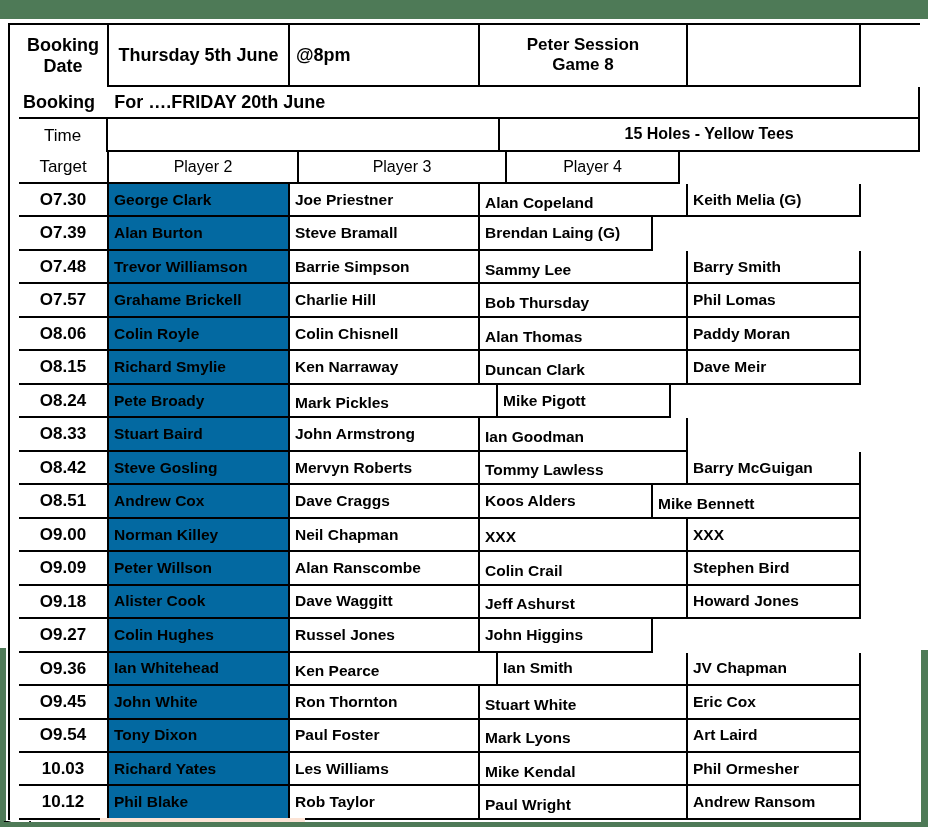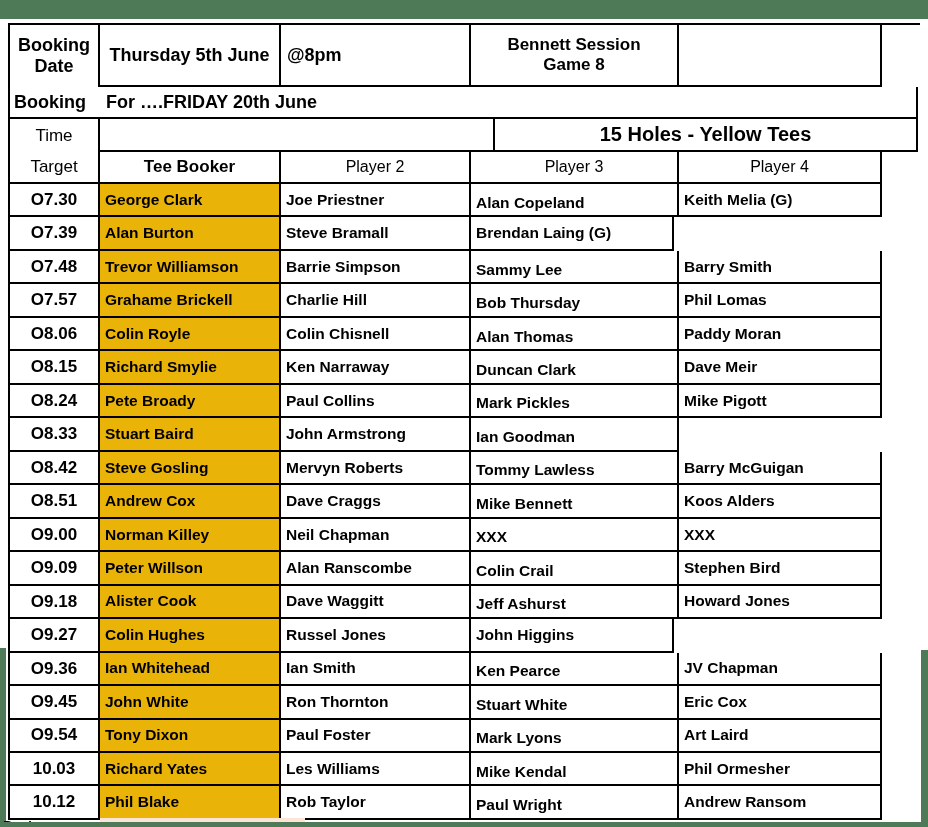--- a/index.html
+++ b/index.html
@@ -12,55 +12,55 @@
   .bar-top{left:0;top:0;width:928px;height:19px;}
   .bar-left{left:0;top:648px;width:6px;height:179px;}
   .bar-right{left:921px;top:650px;width:7px;height:177px;}
   .bar-bottom{left:0;top:822px;width:928px;height:5px;}
 
   
   .sheet{
     position:absolute;left:8px;top:23px;width:912px;
     border-top:2px solid #000;border-left:2px solid #000;box-sizing:border-box;
   }
-  .row{display:flex;}
+  .row{display:flex;padding-left:9px;}
   .cell{
     box-sizing:border-box;border-right:2px solid #000;border-bottom:2px solid #000;
     display:flex;align-items:center;justify-content:center;overflow:hidden;
     line-height:1.15;
   }
   .no-bb{border-bottom:none;}
   .no-br{border-right:none;}
   .left{justify-content:flex-start;text-align:left;}
   .bold{font-weight:bold;}
   
   .c1{width:90px;}
   .c2{width:181px;}
   .c3{width:190px;}
   .c4{width:208px;}
-  .c5{width:203px;}
+  .c5{width:173px;}
   .c23{width:395px;}
   .c45{width:423px;}
   .c2345{width:818px;}
 
   .r1{height:62px;}
   .r2{height:32px;}
   .r3{height:33px;}
   .r4{height:32px;}
   .drow{height:33.47px;}
 
   .h-big{font-size:18px;font-weight:bold;}
   .h-mid{font-size:17px;font-weight:bold;text-align:center;}
   .h-reg{font-size:17px;}
   .h-player{font-size:16px;}
   .pad{padding-left:6px;}
 
   .time-cell{font-size:17px;font-weight:bold;}
   .name-cell{font-size:15.5px;font-weight:bold;padding-left:5px;justify-content:flex-start;}
-  .booker-cell{background:#eab308;}
+  .booker-cell{background:#0369a1;}
   .p3-cell{align-items:flex-end;padding-bottom:4px;}
 
   
   .under-peach{position:absolute;left:100px;top:818px;width:205px;height:4px;background:#fce4d6;}
   .under-frag{
     position:absolute;left:3px;top:818px;width:90px;height:4px;overflow:hidden;
     font-size:13px;font-weight:bold;
   }
 </style>
 </head>
@@ -72,41 +72,40 @@
 <div class="bar bar-bottom"></div>
 
 <div class="sheet">
 
   <div class="row r1">
     <div class="cell c1 h-big no-bb" style="text-align:center;">Booking Date</div>
     <div class="cell c2 h-big">Thursday 5th June</div>
     <div class="cell c3 h-big left pad">@8pm</div>
     <div class="cell c4 h-mid">
       <div>
-        <div>Bennett Session</div>
+        <div>Peter Session</div>
         <div>Game 8</div>
       </div>
     </div>
     <div class="cell c5"></div>
   </div>
 
   <div class="row r2">
     <div class="cell c1 h-big left no-br" style="padding-left:4px;">Booking</div>
     <div class="cell c2345 h-big left pad">For ….FRIDAY 20th June</div>
   </div>
 
   <div class="row r3">
     <div class="cell c1 h-reg no-bb">Time</div>
     <div class="cell c23"></div>
-    <div class="cell c45 bold" style="font-size:20px;">15 Holes - Yellow Tees</div>
+    <div class="cell c45 bold" style="font-size:16px;">15 Holes - Yellow Tees</div>
   </div>
 
   <div class="row r4">
     <div class="cell c1 h-reg">Target</div>
-    <div class="cell c2 h-mid">Tee Booker</div>
     <div class="cell c3 h-player">Player 2</div>
     <div class="cell c4 h-player">Player 3</div>
     <div class="cell c5 h-player">Player 4</div>
   </div>
 
   <div id="rows-container">
   <div class="row drow">
     <div class="cell c1 time-cell">O7.30</div>
     <div class="cell c2 name-cell booker-cell">George Clark</div>
     <div class="cell c3 name-cell">Joe Priestner</div>
@@ -149,21 +148,20 @@
     <div class="cell c1 time-cell">O8.15</div>
     <div class="cell c2 name-cell booker-cell">Richard Smylie</div>
     <div class="cell c3 name-cell">Ken Narraway</div>
     <div class="cell c4 name-cell p3-cell">Duncan Clark</div>
     <div class="cell c5 name-cell">Dave Meir</div>
   </div>
 
   <div class="row drow">
     <div class="cell c1 time-cell">O8.24</div>
     <div class="cell c2 name-cell booker-cell">Pete Broady</div>
-    <div class="cell c3 name-cell">Paul Collins</div>
     <div class="cell c4 name-cell p3-cell">Mark Pickles</div>
     <div class="cell c5 name-cell">Mike Pigott</div>
   </div>
 
   <div class="row drow">
     <div class="cell c1 time-cell">O8.33</div>
     <div class="cell c2 name-cell booker-cell">Stuart Baird</div>
     <div class="cell c3 name-cell">John Armstrong</div>
     <div class="cell c4 name-cell p3-cell">Ian Goodman</div>
   </div>
@@ -173,22 +171,22 @@
     <div class="cell c2 name-cell booker-cell">Steve Gosling</div>
     <div class="cell c3 name-cell">Mervyn Roberts</div>
     <div class="cell c4 name-cell p3-cell">Tommy Lawless</div>
     <div class="cell c5 name-cell">Barry McGuigan</div>
   </div>
 
   <div class="row drow">
     <div class="cell c1 time-cell">O8.51</div>
     <div class="cell c2 name-cell booker-cell">Andrew Cox</div>
     <div class="cell c3 name-cell">Dave Craggs</div>
+    <div class="cell c5 name-cell">Koos Alders</div>
     <div class="cell c4 name-cell p3-cell">Mike Bennett</div>
-    <div class="cell c5 name-cell">Koos Alders</div>
   </div>
 
   <div class="row drow">
     <div class="cell c1 time-cell">O9.00</div>
     <div class="cell c2 name-cell booker-cell">Norman Killey</div>
     <div class="cell c3 name-cell">Neil Chapman</div>
     <div class="cell c4 name-cell p3-cell">XXX</div>
     <div class="cell c5 name-cell">XXX</div>
   </div>
 
@@ -211,22 +209,22 @@
   <div class="row drow">
     <div class="cell c1 time-cell">O9.27</div>
     <div class="cell c2 name-cell booker-cell">Colin Hughes</div>
     <div class="cell c3 name-cell">Russel Jones</div>
     <div class="cell c5 name-cell">John Higgins</div>
   </div>
 
   <div class="row drow">
     <div class="cell c1 time-cell">O9.36</div>
     <div class="cell c2 name-cell booker-cell">Ian Whitehead</div>
+    <div class="cell c4 name-cell p3-cell">Ken Pearce</div>
     <div class="cell c3 name-cell">Ian Smith</div>
-    <div class="cell c4 name-cell p3-cell">Ken Pearce</div>
     <div class="cell c5 name-cell">JV Chapman</div>
   </div>
 
   <div class="row drow">
     <div class="cell c1 time-cell">O9.45</div>
     <div class="cell c2 name-cell booker-cell">John White</div>
     <div class="cell c3 name-cell">Ron Thornton</div>
     <div class="cell c4 name-cell p3-cell">Stuart White</div>
     <div class="cell c5 name-cell">Eric Cox</div>
   </div>

